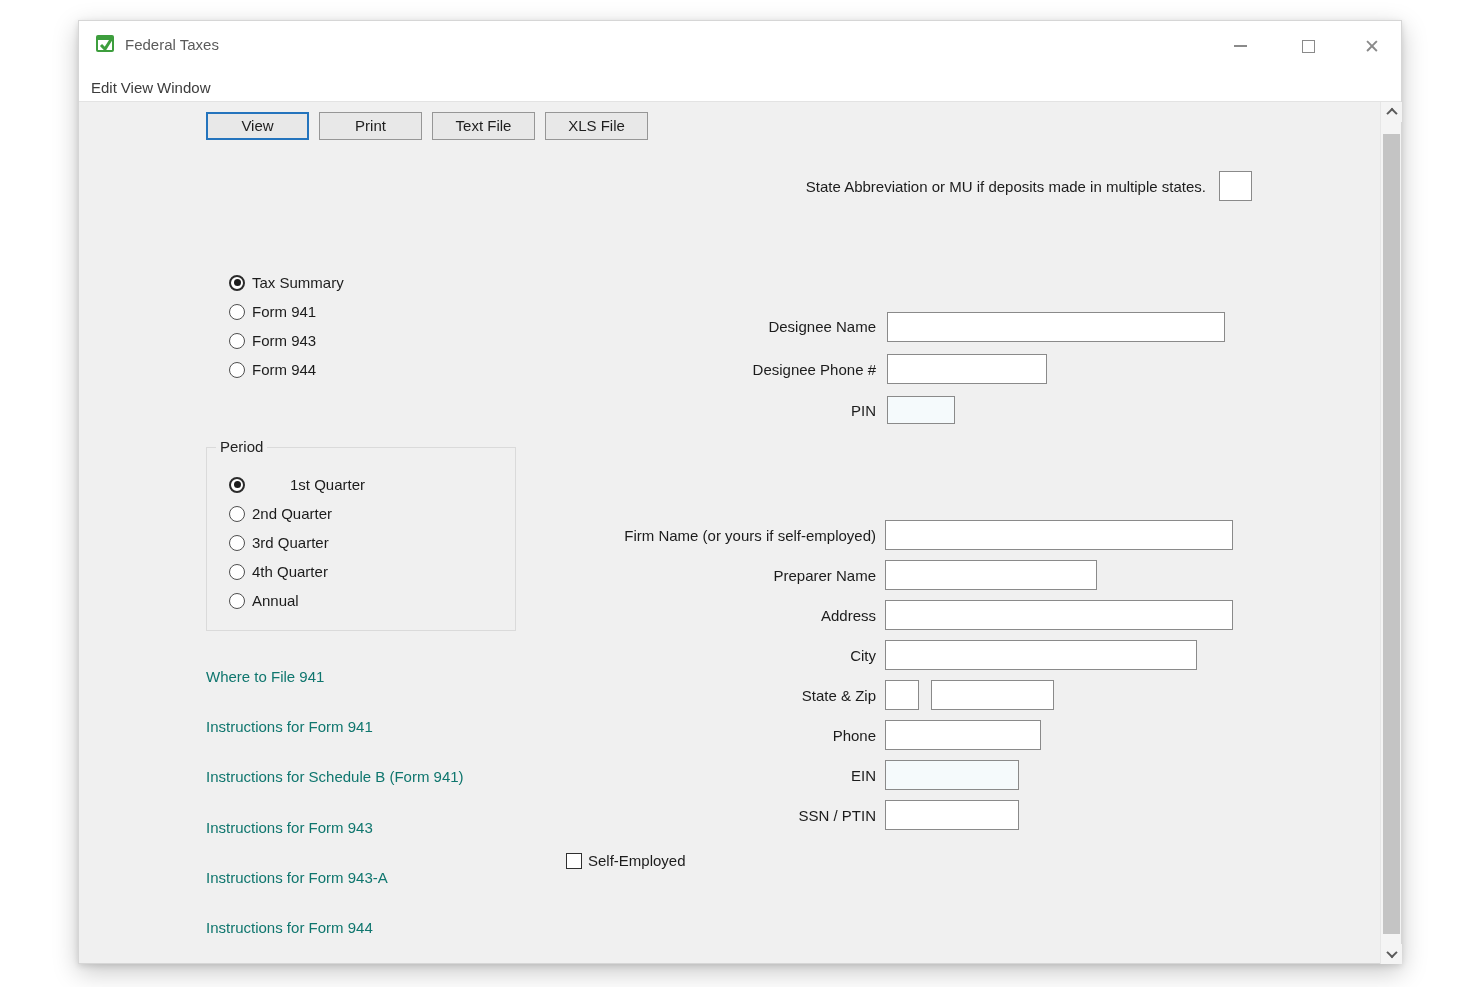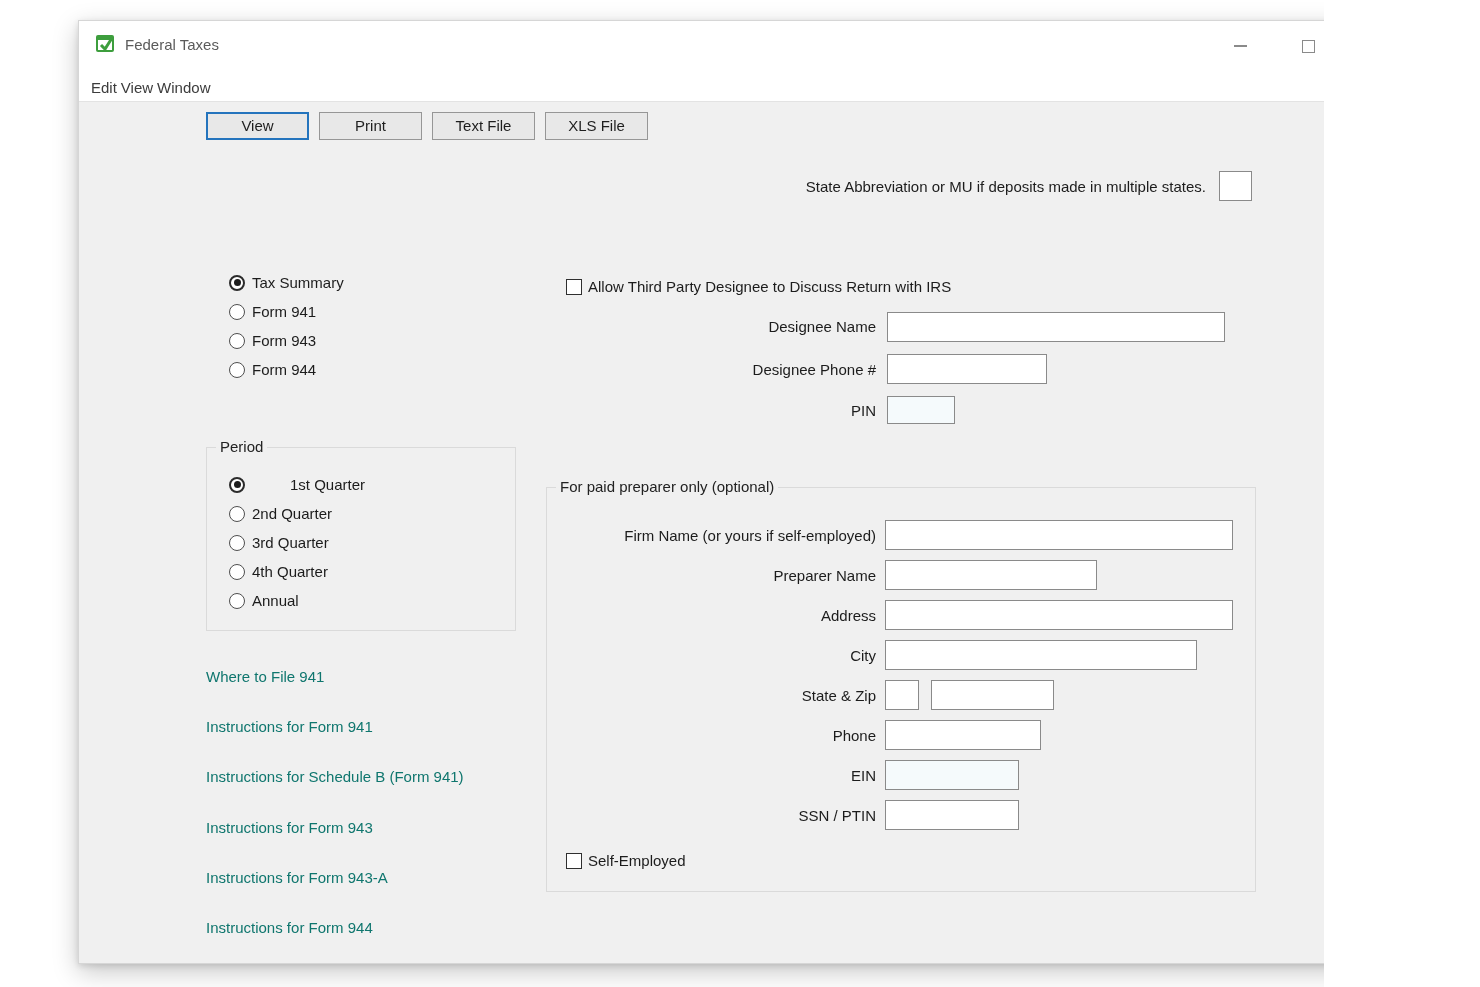--- a/index.html
+++ b/index.html
@@ -1,18 +1,18 @@
 <!DOCTYPE html>
 <html><head>
 <meta charset="utf-8">
 <style>
   * { margin: 0; padding: 0; box-sizing: border-box; }
   html, body { background: #ffffff; font-family: "Liberation Sans", sans-serif; }
   .canvas {
-    position: relative; width: 1324px; height: 987px; background: #ffffff; overflow: hidden;
+    position: relative; width: 1480px; height: 987px; background: #ffffff; overflow: hidden;
   }
   .app-window {
     position: absolute; left: 78px; top: 20px; width: 1324px; height: 944px;
     background: #ffffff; border: 1px solid #d6d6d6;
     box-shadow: 0 8px 24px rgba(0,0,0,0.22), 0 2px 6px rgba(0,0,0,0.12);
   }
   
   .titlebar { position: absolute; left: 0; top: 0; width: 100%; height: 48px; background: #ffffff; }
   .app-icon { position: absolute; left: 16px; top: 12px; width: 22px; height: 22px; }
   .window-title { position: absolute; left: 46px; top: 15px; font-size: 15px; color: #5b5b5b; }
@@ -150,34 +150,27 @@
         <span class="radio-label">Annual</span>
       </div>
 
       <a class="link" style="left:127px; top:566px;">Where to File 941</a>
       <a class="link" style="left:127px; top:616px;">Instructions for Form 941</a>
       <a class="link" style="left:127px; top:666px;">Instructions for Schedule B (Form 941)</a>
       <a class="link" style="left:127px; top:717px;">Instructions for Form 943</a>
       <a class="link" style="left:127px; top:767px;">Instructions for Form 943-A</a>
       <a class="link" style="left:127px; top:817px;">Instructions for Form 944</a>
 
-      <div class="checkbox-row" style="left:487px; top:176px;">
-        <span class="checkbox-box"></span>
-        <span class="checkbox-label">Allow Third Party Designee to Discuss Return with IRS</span>
-      </div>
       <div class="lbl lbl-right" style="left:560px; top:216px; width:237px;">Designee Name</div>
       <input class="field" style="left: 808px; top: 210px; width: 338px;" value="">
       <div class="lbl lbl-right" style="left:560px; top:259px; width:237px;">Designee Phone #</div>
       <input class="field" style="left: 808px; top: 252px; width: 160px;" value="">
       <div class="lbl lbl-right" style="left:560px; top:300px; width:237px;">PIN</div>
       <input class="field field-tint" style="left: 808px; top: 294px; width: 68px; height: 28px;" value="">
 
-      <div class="groupbox" style="left:467px; top:385px; width:710px; height:405px;">
-        <span class="group-title">For paid preparer only (optional)</span>
-      </div>
       <div class="lbl lbl-right" style="left:480px; top:425px; width:317px;">Firm Name (or yours if self-employed)</div>
       <input class="field" style="left: 806px; top: 418px; width: 348px;" value="">
       <div class="lbl lbl-right" style="left:480px; top:465px; width:317px;">Preparer Name</div>
       <input class="field" style="left: 806px; top: 458px; width: 212px;" value="">
       <div class="lbl lbl-right" style="left:480px; top:505px; width:317px;">Address</div>
       <input class="field" style="left: 806px; top: 498px; width: 348px;" value="">
       <div class="lbl lbl-right" style="left:480px; top:545px; width:317px;">City</div>
       <input class="field" style="left: 806px; top: 538px; width: 312px;" value="">
       <div class="lbl lbl-right" style="left:480px; top:585px; width:317px;">State &amp; Zip</div>
       <input class="field" style="left: 806px; top: 578px; width: 34px;" value="">

